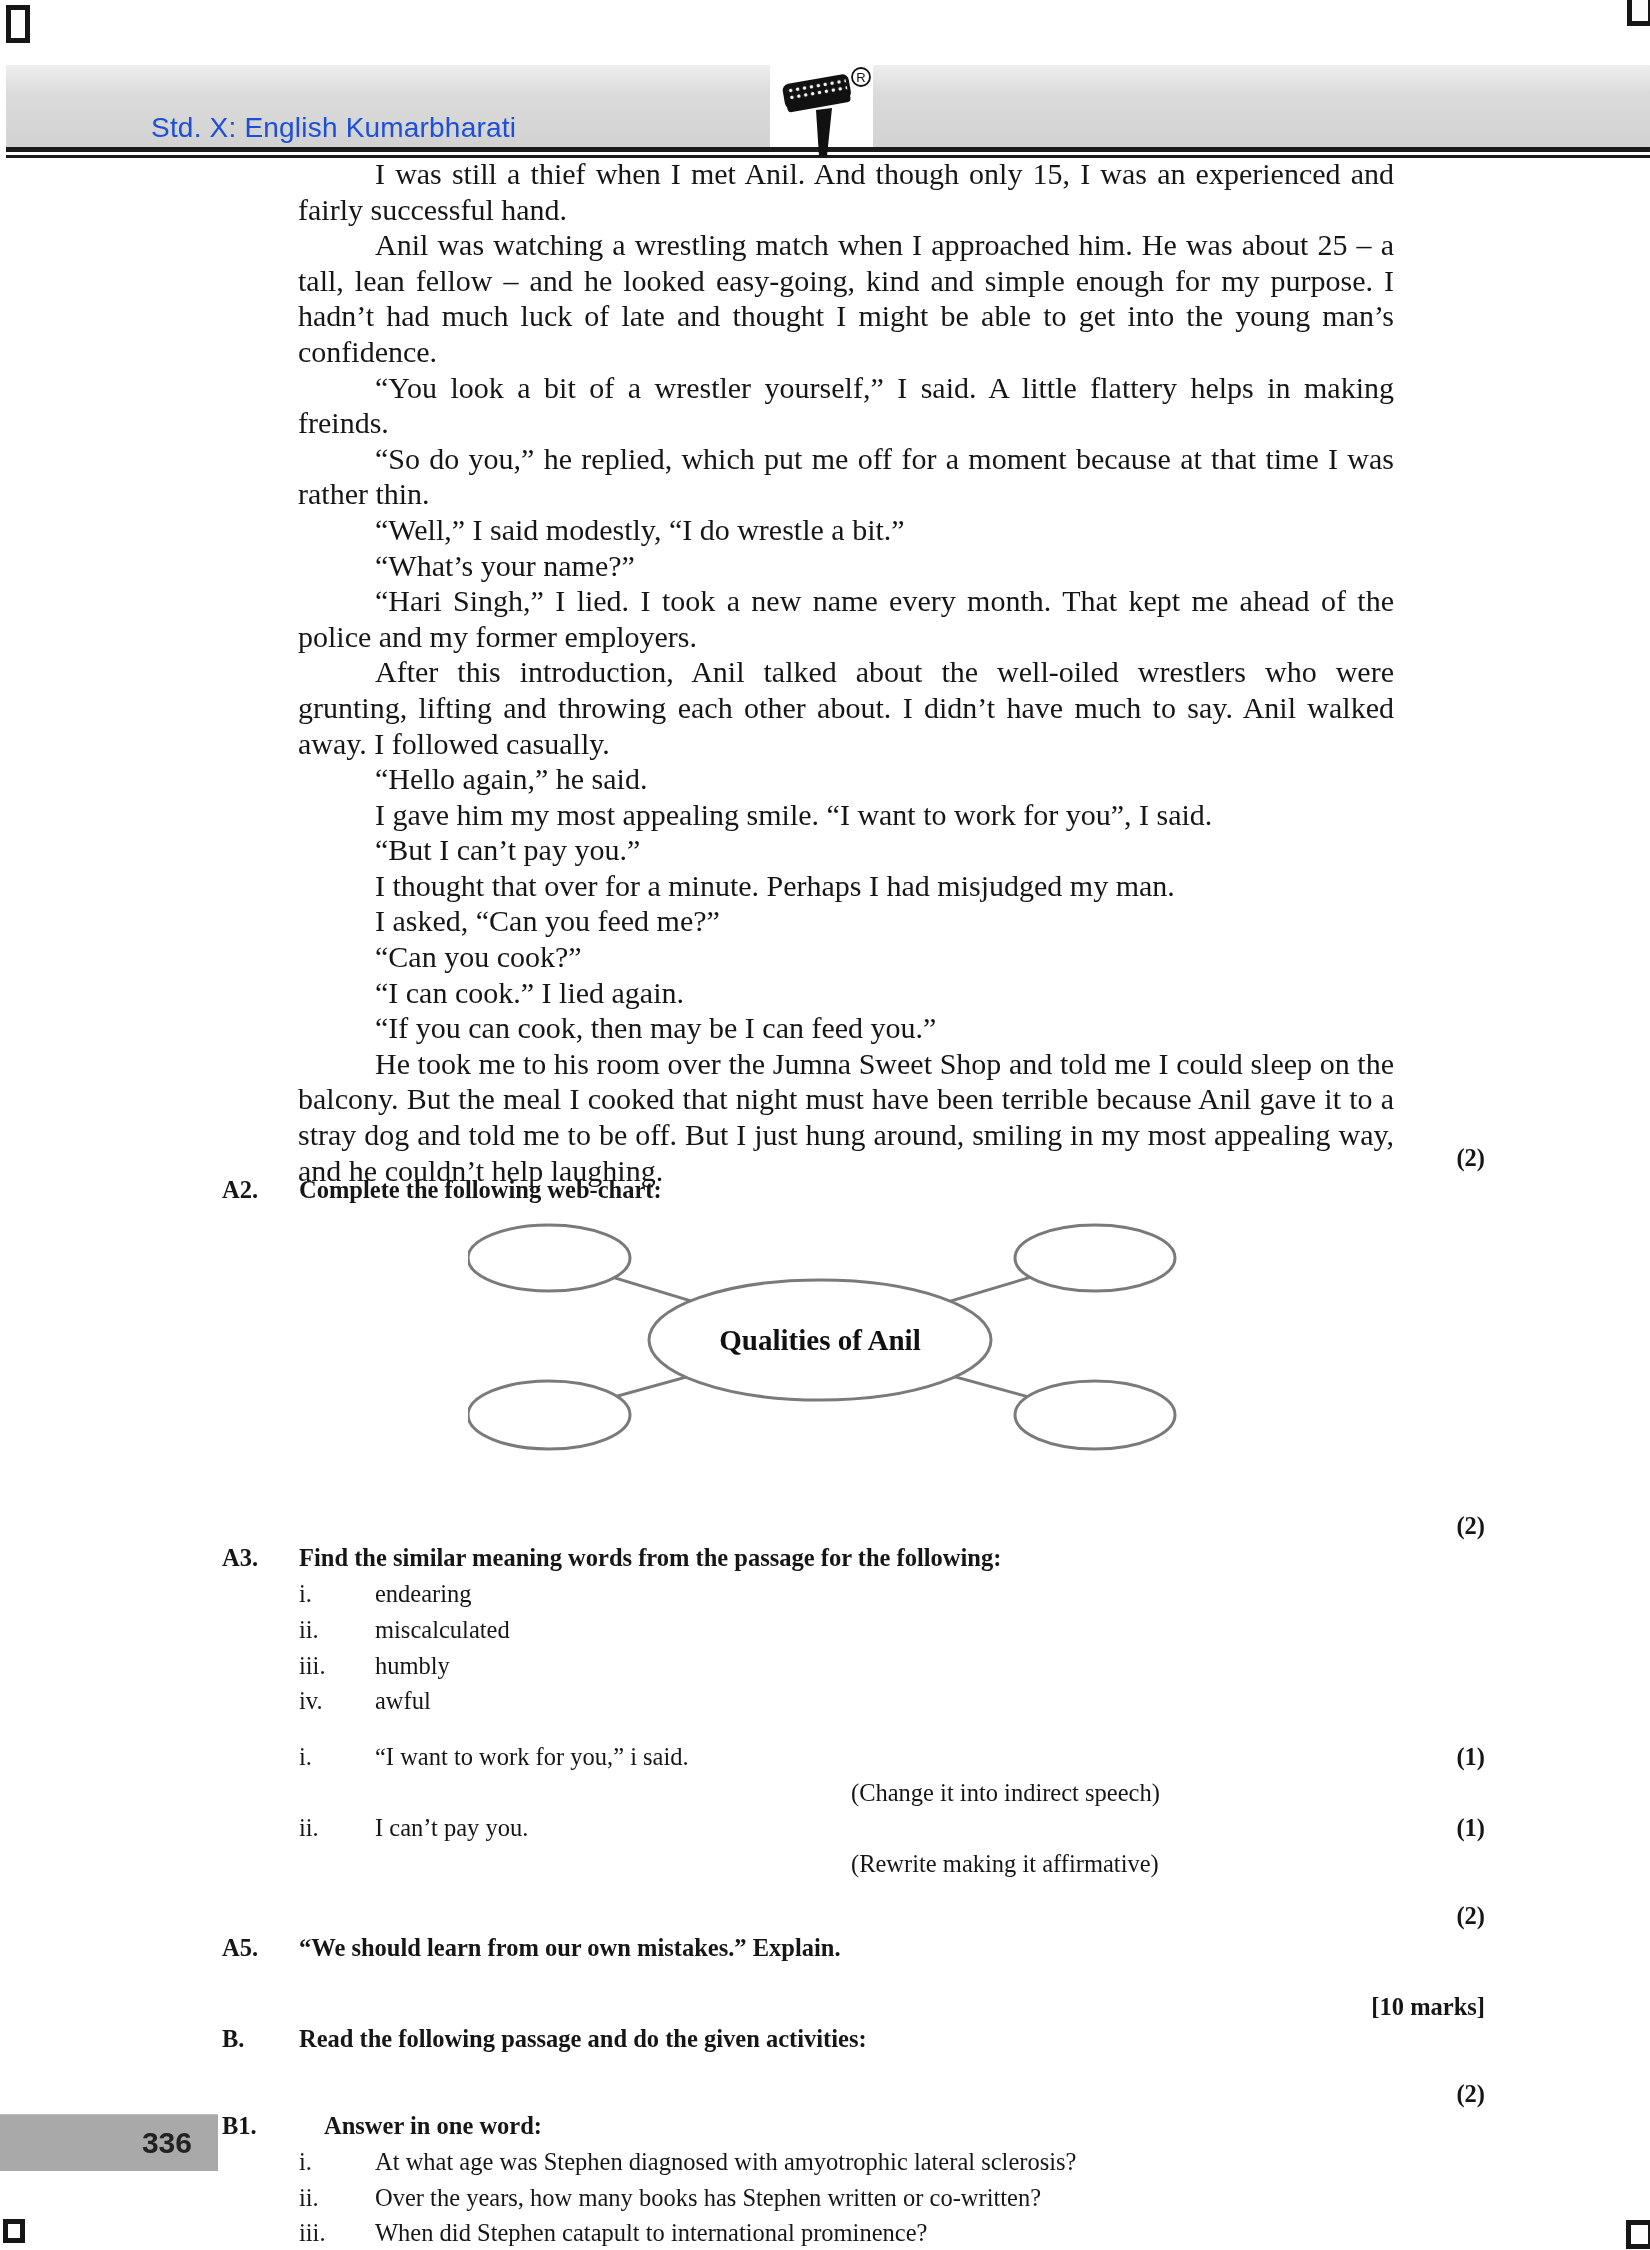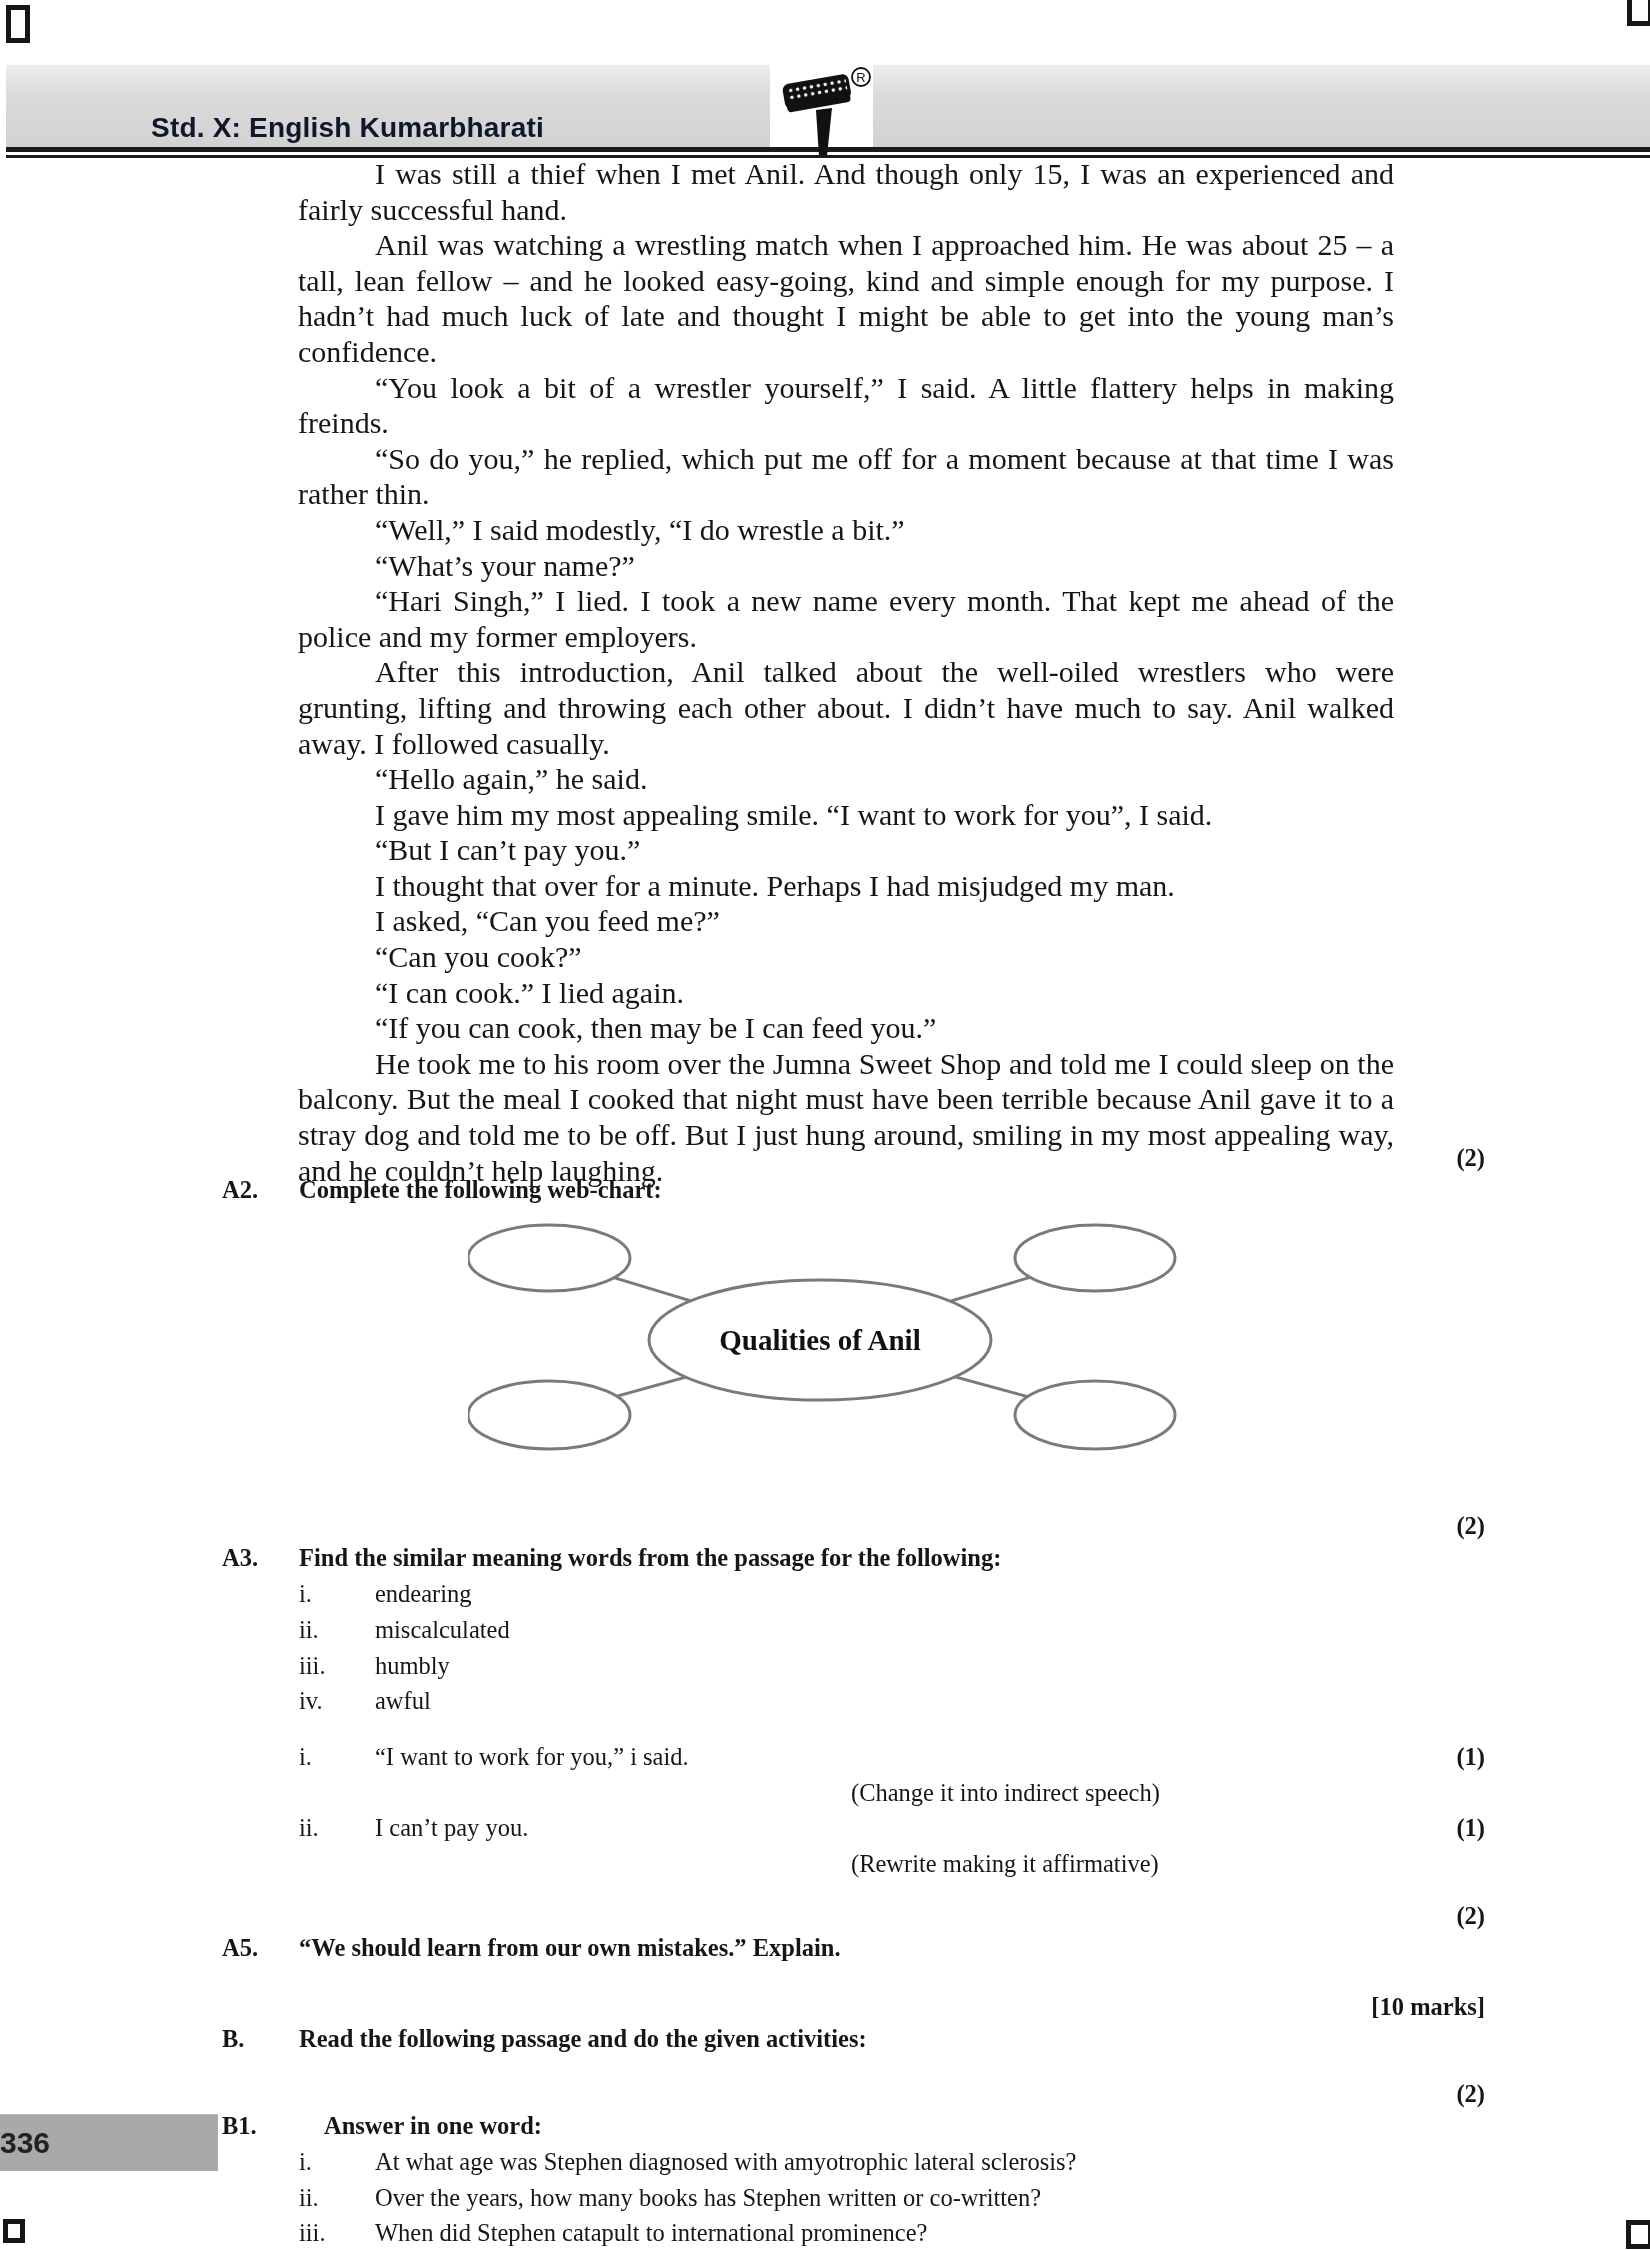--- a/index.html
+++ b/index.html
@@ -14,21 +14,21 @@
   #corner-bl{left:3px;bottom:7px;width:12px;height:14px;}
   #corner-br{right:-3px;bottom:1px;width:17px;height:19px;}
 
   
   .band{position:absolute;left:6px;right:0;top:65px;height:82px;
         background:linear-gradient(180deg,#eeeeee 0%,#dbdbdb 35%,#d2d2d2 100%);}
   .band-gap{position:absolute;left:770px;top:65px;width:103px;height:82px;background:#fff;}
   .rule-a{position:absolute;left:6px;right:0;top:147px;height:5px;background:#1b1b1b;}
   .rule-b{position:absolute;left:6px;right:0;top:155px;height:3px;background:#1b1b1b;}
   .header-title{position:absolute;left:151px;top:112px;font-family:"Liberation Sans",sans-serif;
-                font-weight:bold;font-size:28px;letter-spacing:.2px;color:#0f172a;}
+                font-weight:normal;font-size:28px;letter-spacing:.2px;color:#1d4ed8;}
   .logo{position:absolute;left:782px;top:54px;}
 
   
   .passage{position:absolute;left:298px;top:156px;width:1096px;font-size:30px;
            line-height:35.6px;text-align:justify;}
   .passage p{margin:0;text-indent:77px;}
 
   
   .questions{position:absolute;left:222px;top:1140px;width:1263px;font-size:24.5px;line-height:35.7px;}
   .hrow{display:grid;grid-template-columns:77px 1fr 115px;}
@@ -39,21 +39,21 @@
   .chart-wrap{margin:14px 0 0 246px;width:710px;height:232px;}
   .chart-label{font-size:29px;font-weight:bold;fill:#101010;font-family:"Liberation Serif",serif;}
   #row-a3{margin-top:45px;}
   #row-a4{margin-top:20px;}
   #row-a5{margin-top:16px;}
   #row-b{margin-top:24px;}
   #row-b1{margin-top:19px;gap:25px;}
 
   
   .pagebox{position:absolute;left:0;top:2114px;width:218px;height:57px;background:#a9a9a9;
-           box-sizing:border-box;display:flex;align-items:center;
+           box-sizing:border-box;display:flex;align-items:center;justify-content:flex-end;
            padding-right:26px;font-family:"Liberation Sans",sans-serif;font-size:30px;
            font-weight:600;color:#222;border-top:1px solid #bdbdbd;}
 </style>
 </head>
 <body>
 
 <div class="page">
 
   <div class="corner" id="corner-tl"></div>
   <div class="corner" id="corner-tr"></div>

